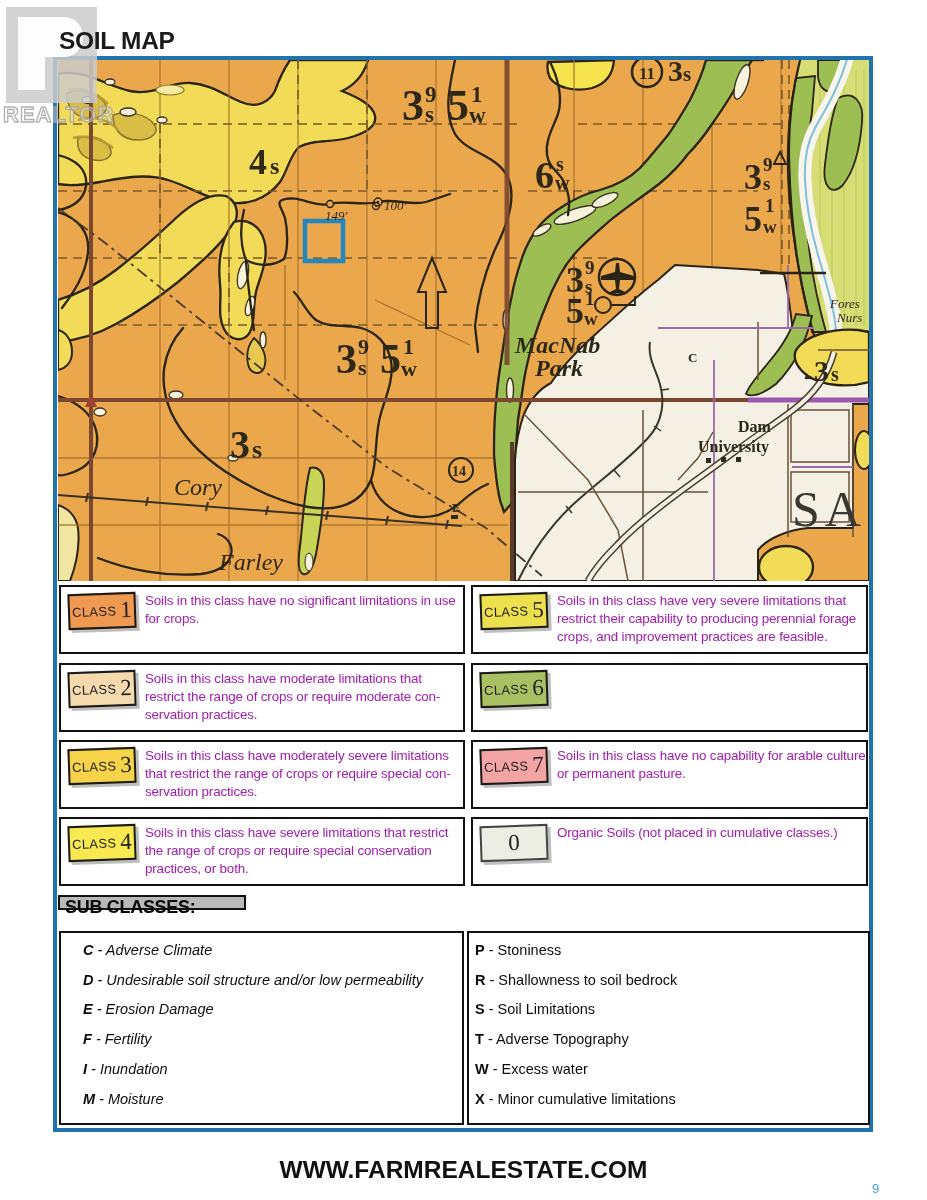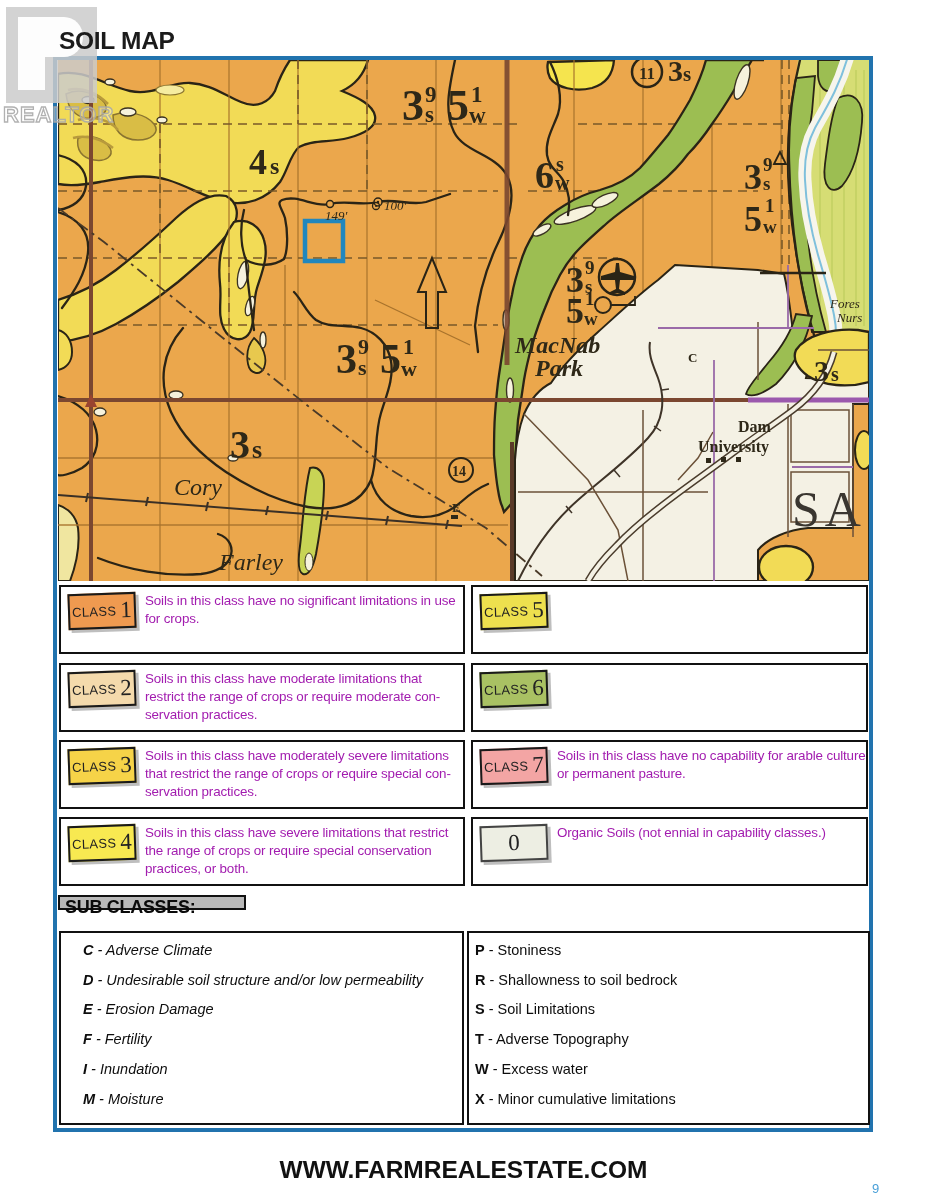--- a/index.html
+++ b/index.html
@@ -356,20 +356,21 @@
       <span class="num">4</span>
     </div>
   <div class="ltxt">Soils in this class have severe limitations that restrict<br>the range of crops or require special conservation<br>practices, or both.</div>
 </div>
 
 <div class="lgbox" style="left:471px;top:585px;width:397px;height:69px;">
   <div class="chip" style="background:#EDE04E;">
       <span class="cl">CLASS</span>
       <span class="num">5</span>
     </div>
+  <div class="ltxt">Soils in this class have very severe limitations that<br>restrict their capability to producing perennial forage<br>crops, and improvement practices are feasible.</div>
 </div>
 
 <div class="lgbox" style="left:471px;top:663px;width:397px;height:69px;">
   <div class="chip" style="background:#A9C163;">
       <span class="cl">CLASS</span>
       <span class="num">6</span>
     </div>
 </div>
 
 <div class="lgbox" style="left:471px;top:740px;width:397px;height:69px;">
@@ -377,21 +378,21 @@
       <span class="cl">CLASS</span>
       <span class="num">7</span>
     </div>
   <div class="ltxt">Soils in this class have no capability for arable culture<br>or permanent pasture.</div>
 </div>
 
 <div class="lgbox" style="left:471px;top:817px;width:397px;height:69px;">
   <div class="chip" style="background:#EDEEE3;border-color:#444;">
       <span class="num" style="margin-left:0;">0</span>
     </div>
-  <div class="ltxt">Organic Soils (not ennial in capability classes.)</div>
+  <div class="ltxt">Organic Soils (not placed in cumulative classes.)</div>
 </div>
 
 <div class="abs" style="left:58px;top:895px;width:188px;height:15px;background:#b9b9b9;border:2px solid #111;box-sizing:border-box;font-size:18px;font-weight:700;color:#0a0a0a;padding-left:5px;letter-spacing:-0.3px;">SUB CLASSES:</div>
 
 <div class="lgbox" style="left:59px;top:931px;width:405px;height:194px;padding:3px 0 0 22px;font-style:italic;">
   <div class="sub" style="line-height:29.7px;"><b>C</b> - Adverse Climate<br><b>D</b> - Undesirable soil structure and/or low permeability<br><b>E</b> - Erosion Damage<br><b>F</b> - Fertility<br><b>I</b> - Inundation<br><b>M</b> - Moisture</div>
 </div>
 
 <div class="lgbox" style="left:467px;top:931px;width:403px;height:194px;padding:3px 0 0 6px;">
   <div class="sub" style="line-height:29.7px;"><b>P</b> - Stoniness<br><b>R</b> - Shallowness to soil bedrock<br><b>S</b> - Soil Limitations<br><b>T</b> - Adverse Topography<br><b>W</b> - Excess water<br><b>X</b> - Minor cumulative limitations</div>

